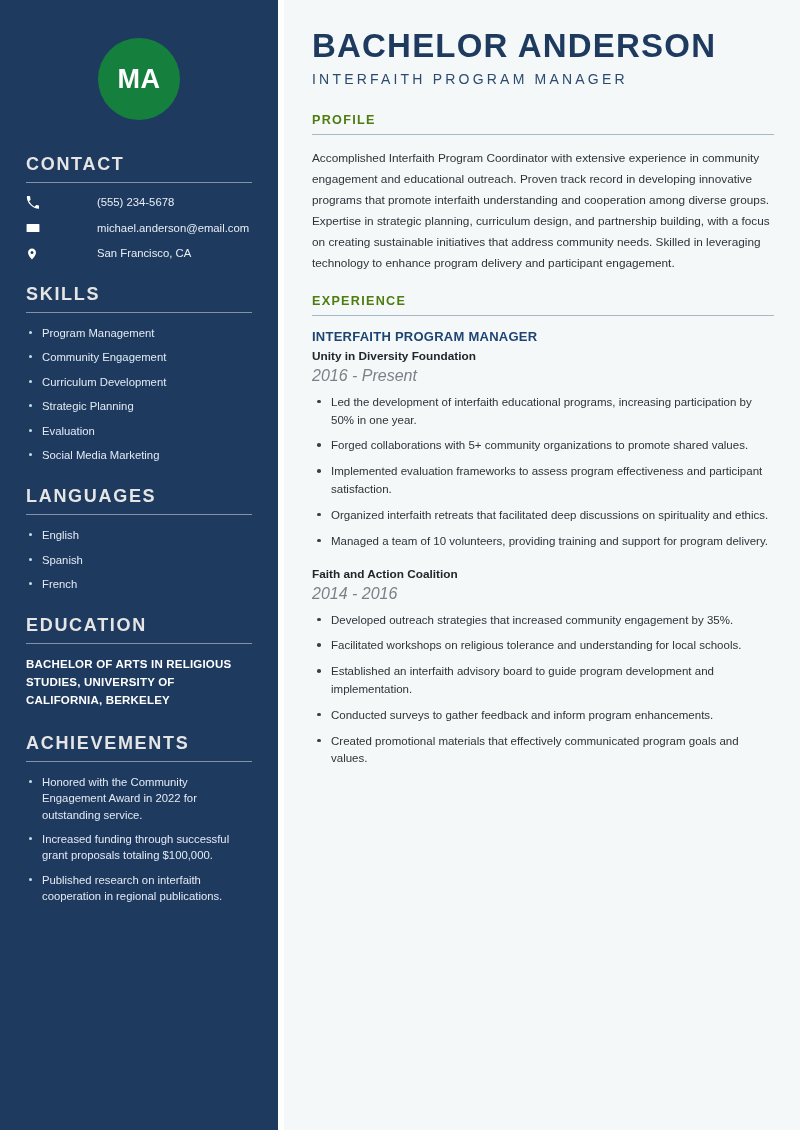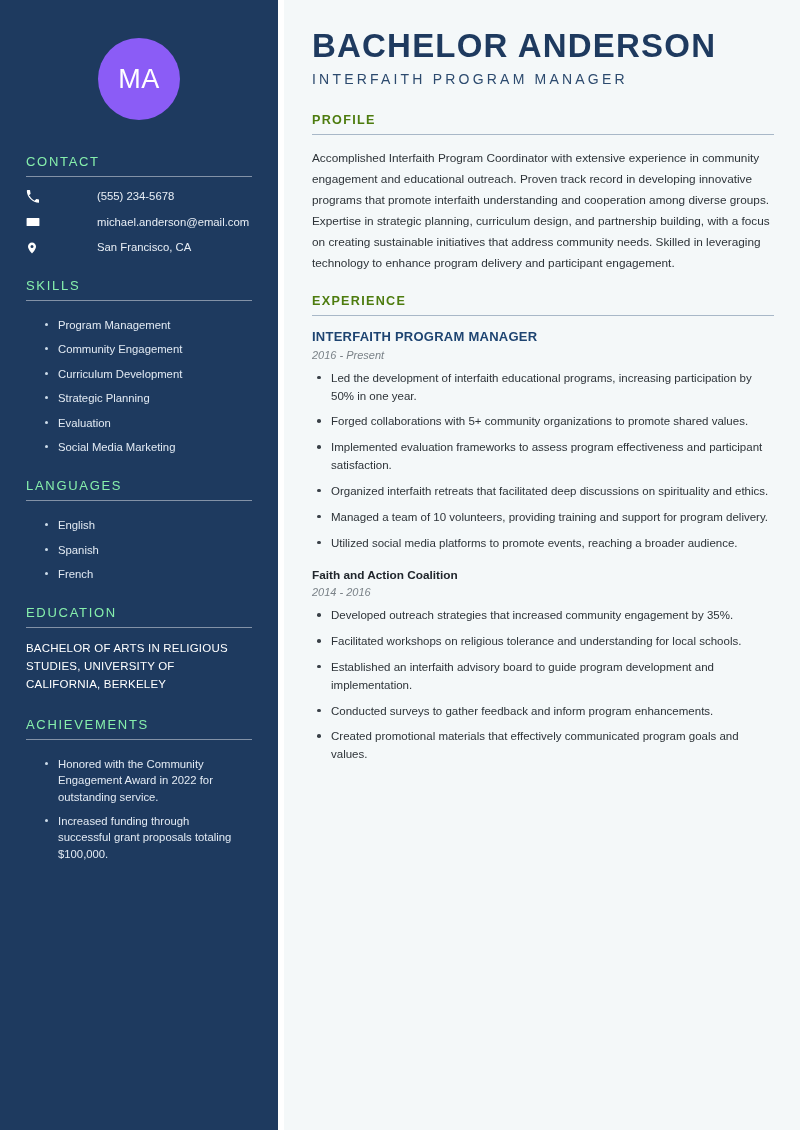--- a/index.html
+++ b/index.html
@@ -34,36 +34,36 @@
   .avatar-wrap {
     display: flex;
     justify-content: center;
     padding-top: 38px;
     padding-bottom: 34px;
   }
   .avatar {
     width: 82px;
     height: 82px;
     border-radius: 50%;
-    background: #8b5cf6;
+    background: #15803d;
     display: flex;
     align-items: center;
     justify-content: center;
     color: #ffffff;
     font-size: 27px;
-    font-weight: normal;
+    font-weight: bold;
     letter-spacing: 0.5px;
   }
 
   .side-section { margin-bottom: 23px; }
   .side-heading {
-    font-size: 13px;
-    font-weight: normal;
+    font-size: 18px;
+    font-weight: bold;
     letter-spacing: 1.7px;
-    color: #86efac;
+    color: #e5e5e5;
     margin: 0 0 7px 0;
   }
   .side-rule {
     height: 1px;
     background: rgba(255,255,255,0.45);
     margin-bottom: 12px;
   }
 
   
   .contact-row {
@@ -81,21 +81,21 @@
     align-items: center;
     justify-content: flex-start;
     margin-right: 8px;
   }
   .contact-icon svg { display: block; }
   .contact-text { line-height: 1.3; }
 
   
   .side-list {
     list-style: none;
-    margin: 16px;
+    margin: 0;
     padding: 0;
   }
   .side-list li {
     position: relative;
     padding-left: 16px;
     margin-bottom: 8px;
     font-size: 11.3px;
     line-height: 1.45;
     color: #e2eaf3;
   }
@@ -105,21 +105,21 @@
     left: 3px;
     top: 6px;
     width: 3px;
     height: 3px;
     border-radius: 50%;
     background: #cddcea;
   }
 
   .edu-text {
     font-size: 11.5px;
-    font-weight: normal;
+    font-weight: bold;
     line-height: 1.55;
     color: #ffffff;
     letter-spacing: 0.2px;
   }
 
   
   .divider-gap {
     width: 6px;
     flex: 0 0 6px;
     background: #ffffff;
@@ -174,21 +174,21 @@
     letter-spacing: 0.25px;
     margin: 0 0 5px 0;
   }
   .job-company {
     font-size: 11.8px;
     font-weight: bold;
     color: #20262c;
     margin: 0 0 4px 0;
   }
   .job-dates {
-    font-size: 11px;
+    font-size: 16px;
     font-style: italic;
     color: #7a8288;
     margin: 0 0 9px 0;
   }
   .job-list {
     list-style: none;
     margin: 0;
     padding: 0;
   }
   .job-list li {
@@ -281,20 +281,21 @@
       <div class="side-rule"></div>
       <div class="edu-text">BACHELOR OF ARTS IN RELIGIOUS STUDIES, UNIVERSITY OF CALIFORNIA, BERKELEY</div>
     </section>
 
     <section class="side-section">
       <h2 class="side-heading">ACHIEVEMENTS</h2>
       <div class="side-rule"></div>
       <ul class="side-list">
         <li>Honored with the Community Engagement Award in 2022 for outstanding service.</li>
         <li>Increased funding through successful grant proposals totaling $100,000.</li>
+        <li>Published research on interfaith cooperation in regional publications.</li>
       </ul>
     </section>
 
   </aside>
 
   <div class="divider-gap"></div>
 
   <main class="main">
 
     <h1 class="name">BACHELOR ANDERSON</h1>
@@ -305,28 +306,28 @@
       <div class="main-rule"></div>
       <p class="profile-text">Accomplished Interfaith Program Coordinator with extensive experience in community engagement and educational outreach. Proven track record in developing innovative programs that promote interfaith understanding and cooperation among diverse groups. Expertise in strategic planning, curriculum design, and partnership building, with a focus on creating sustainable initiatives that address community needs. Skilled in leveraging technology to enhance program delivery and participant engagement.</p>
     </section>
 
     <section class="main-section">
       <h2 class="main-heading">EXPERIENCE</h2>
       <div class="main-rule"></div>
 
       <div class="job">
         <h3 class="job-title">INTERFAITH PROGRAM MANAGER</h3>
+        <div class="job-company">Unity in Diversity Foundation</div>
         <div class="job-dates">2016 - Present</div>
         <ul class="job-list">
           <li>Led the development of interfaith educational programs, increasing participation by 50% in one year.</li>
           <li>Forged collaborations with 5+ community organizations to promote shared values.</li>
           <li>Implemented evaluation frameworks to assess program effectiveness and participant satisfaction.</li>
           <li>Organized interfaith retreats that facilitated deep discussions on spirituality and ethics.</li>
           <li>Managed a team of 10 volunteers, providing training and support for program delivery.</li>
-          <li>Utilized social media platforms to promote events, reaching a broader audience.</li>
         </ul>
       </div>
 
       <div class="job">
         <div class="job-company">Faith and Action Coalition</div>
         <div class="job-dates">2014 - 2016</div>
         <ul class="job-list">
           <li>Developed outreach strategies that increased community engagement by 35%.</li>
           <li>Facilitated workshops on religious tolerance and understanding for local schools.</li>
           <li>Established an interfaith advisory board to guide program development and implementation.</li>

